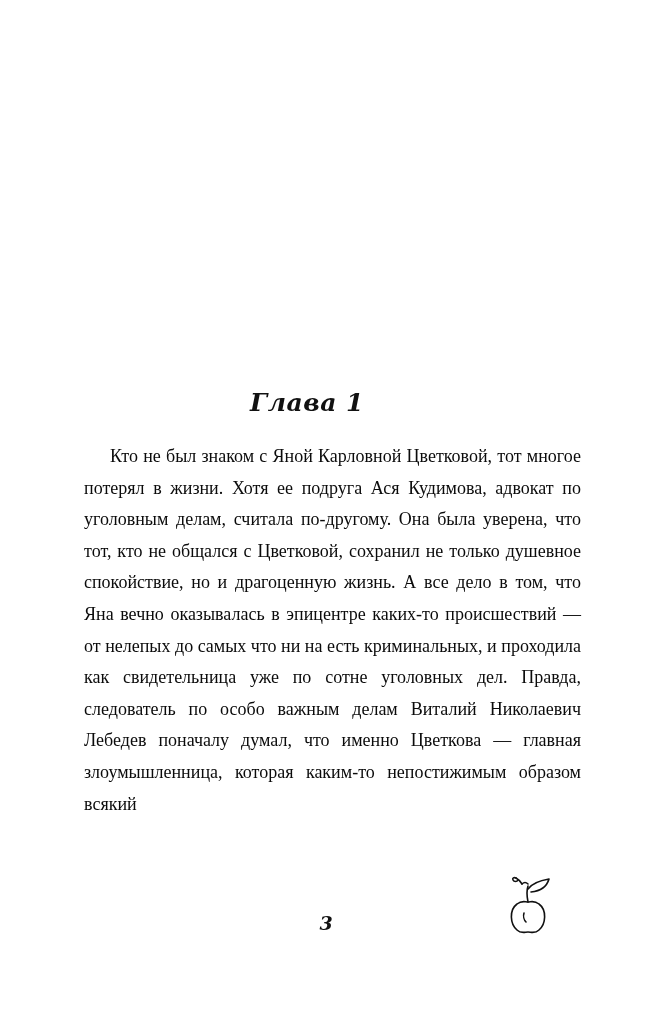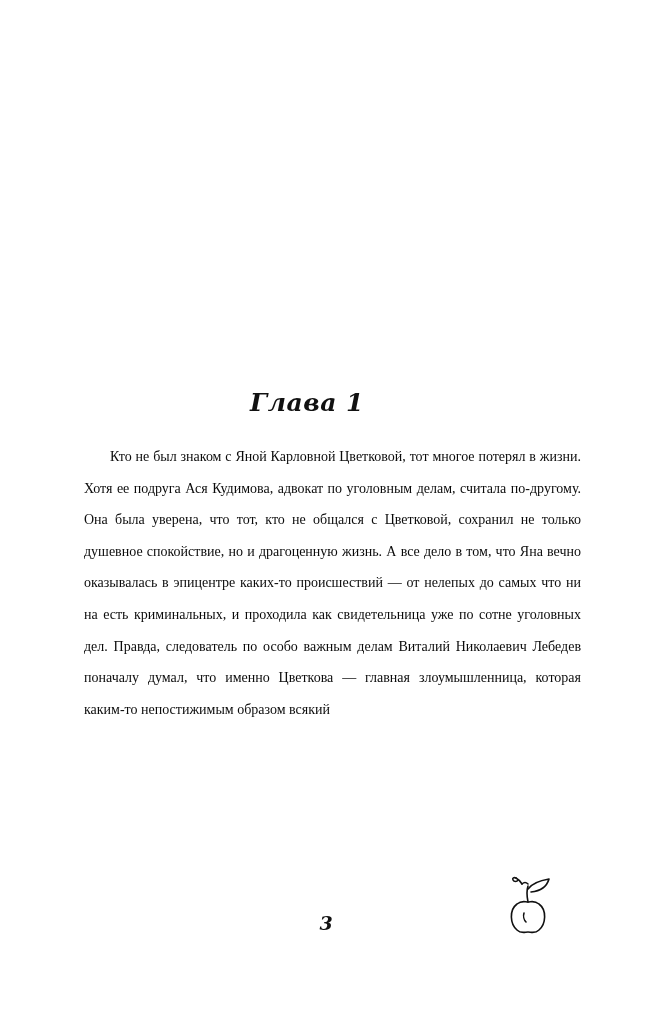--- a/index.html
+++ b/index.html
@@ -33,21 +33,21 @@
     font-weight: 700;
     font-size: 25px;
     letter-spacing: 0.5px;
     color: #111111;
     text-align: left;
     margin: 0 0 24px 166px;
     white-space: nowrap;
   }
   .body-text {
     font-family: "Liberation Serif", serif;
-    font-size: 14px;
+    font-size: 18px;
     line-height: 31.6px;
     text-align: justify;
     text-justify: inter-word;
     color: #0b0b0b;
     margin: 0;
     hyphens: manual;
   }
   .body-text .indent {
     display: inline-block;
     width: 26px;

